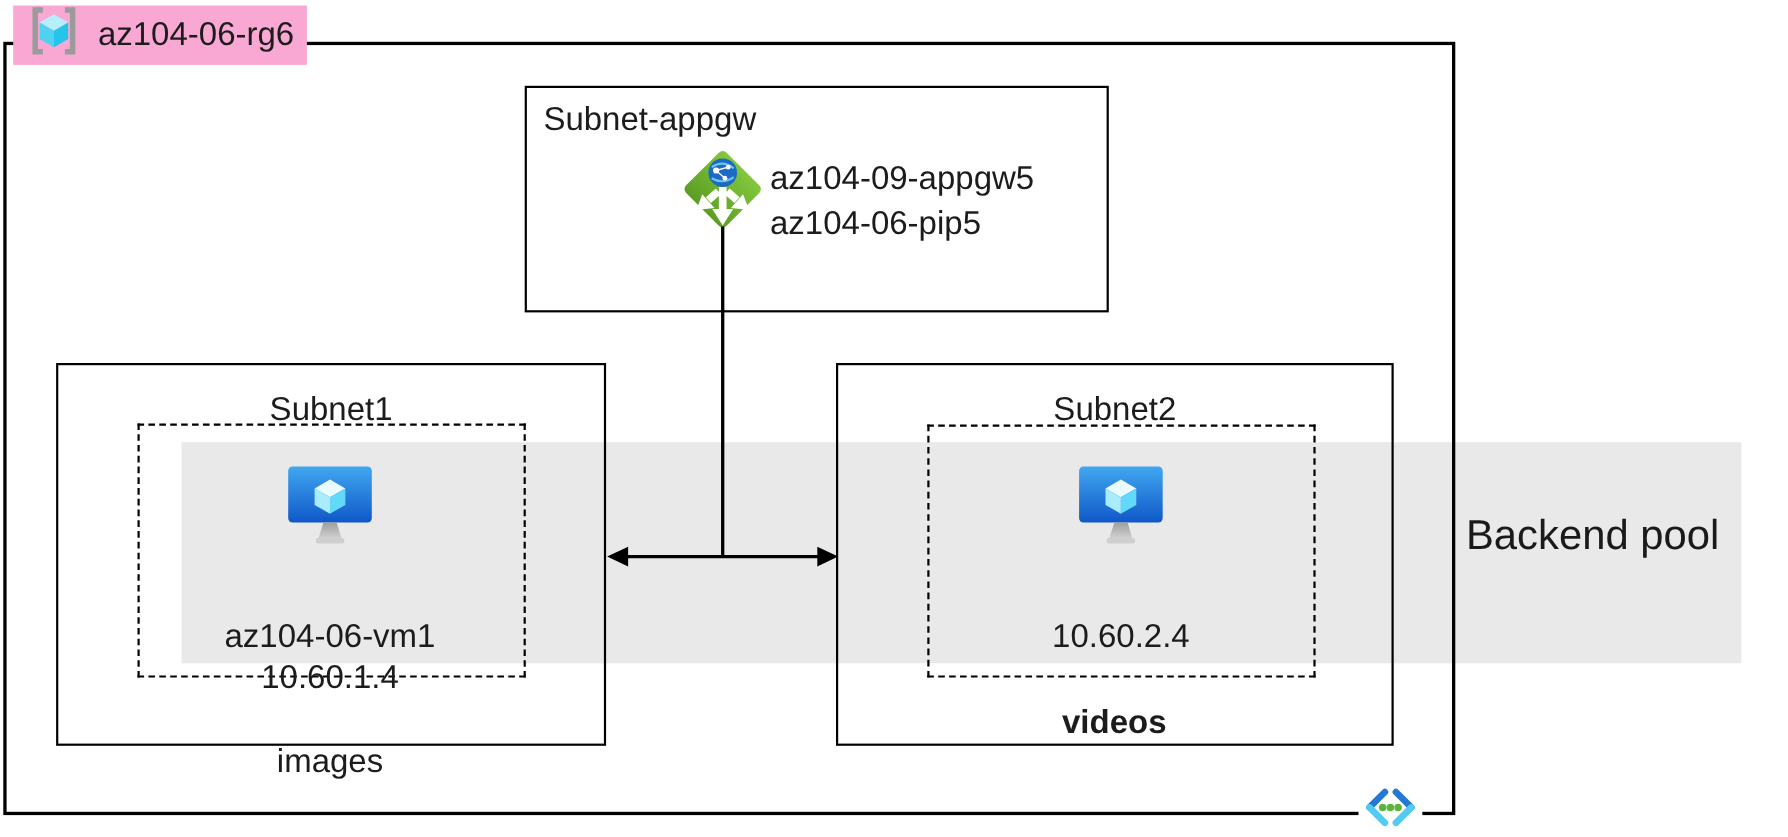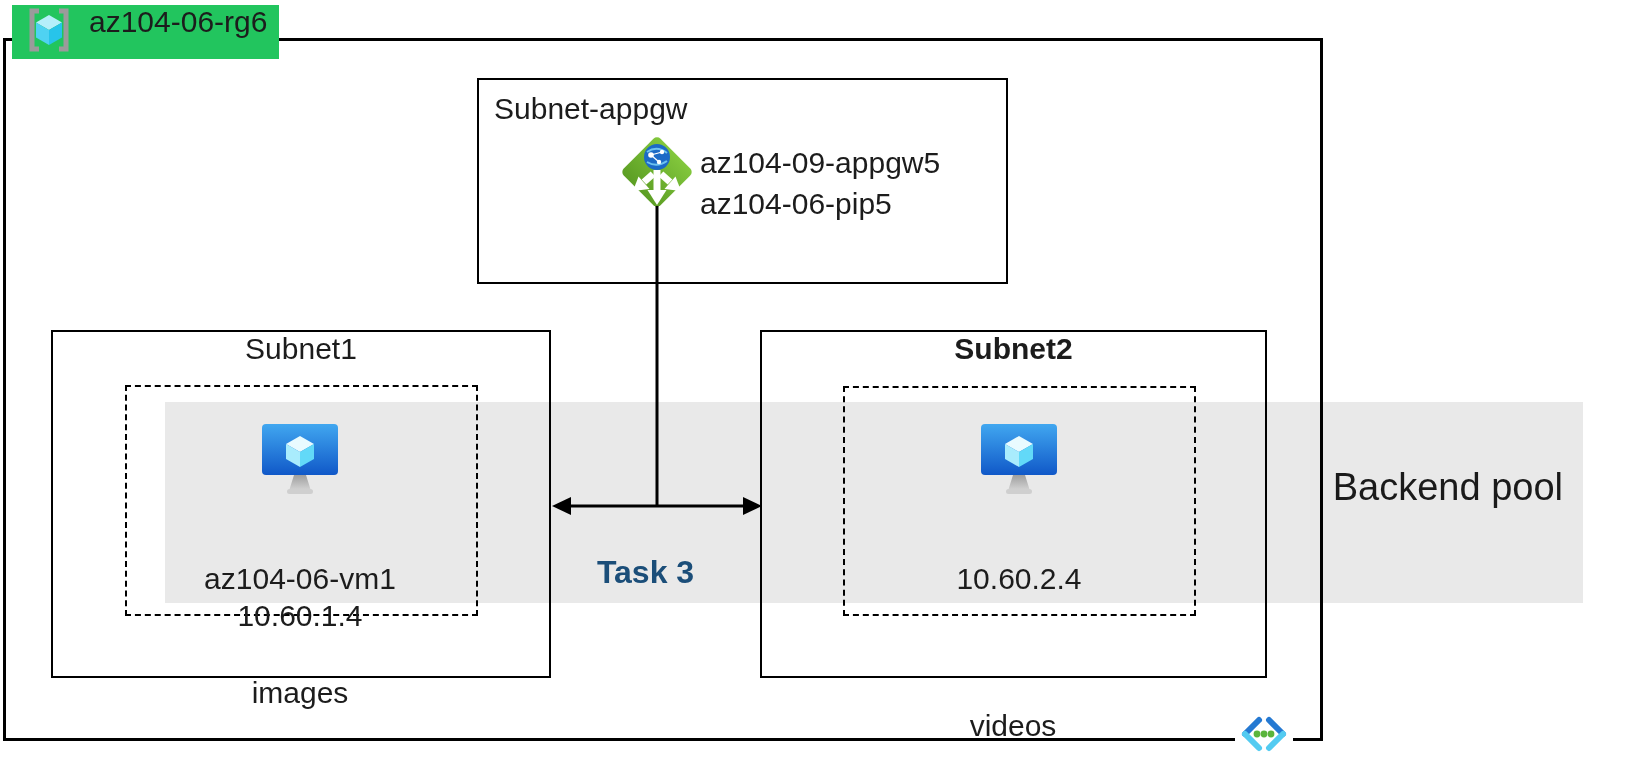--- a/index.html
+++ b/index.html
@@ -10,51 +10,51 @@
   .canvas *, .canvas{box-sizing:border-box;}
   .abs{position:absolute;}
 
   
   .band{left:165px;top:402px;width:1418px;height:201px;background:#e9e9e9;z-index:0;}
   .backend-label{left:1301px;top:466px;width:262px;text-align:right;
     font-size:38px;color:#1a1a1a;z-index:1;white-space:nowrap;}
 
   
   .rg-box{left:3px;top:38px;width:1320px;height:703px;border:3px solid #000;z-index:1;}
-  .rg-header{left:12px;top:5px;height:54px;display:flex;align-items:flex-start;gap:15px;
-    background:#22c55e;padding:0 12px;z-index:4;font-size:30px;}
+  .rg-header{left:12px;top:5px;height:54px;display:flex;align-items:center;gap:15px;
+    background:#f9a8d4;padding:0 12px;z-index:4;font-size:30px;}
 
   
   .appgw-box{left:477px;top:78px;width:531px;height:206px;border:2.5px solid #000;z-index:1;}
   .appgw-title{padding:12px 0 0 15px;font-size:30px;}
   .appgw-icon{left:617px;top:132px;z-index:2;}
   .appgw-labels{left:700px;top:142px;font-size:30px;line-height:41px;z-index:2;white-space:nowrap;}
 
   
   .connectors{left:540px;top:200px;z-index:2;}
 
   .task-label{left:528px;top:554px;width:235px;text-align:center;
     font-size:32px;font-weight:bold;color:#1b4e79;z-index:2;}
 
   
   .subnet{border:2.5px solid #000;z-index:1;}
   .subnet1{left:51px;top:330px;width:500px;height:348px;}
-  .subnet2{left:760px;top:330px;width:507px;height:348px;font-weight:bold;}
-  .subnet-title{text-align:center;padding-top:0;font-size:30px;}
+  .subnet2{left:760px;top:330px;width:507px;height:348px;}
+  .subnet-title{text-align:center;padding-top:24px;font-size:30px;}
   .dashed{border:2.5px dashed #000;z-index:1;}
   .dashed1{left:125px;top:385px;width:353px;height:231px;}
   .dashed2{left:843px;top:386px;width:353px;height:230px;}
   .vm-icon1{left:261px;top:423px;z-index:2;}
   .vm-icon2{left:980px;top:423px;z-index:2;}
   .vm-text{width:300px;text-align:center;font-size:30px;line-height:37px;z-index:2;margin-top:43px;}
   .vm-text1{left:150px;top:517px;}
   .vm-text2{left:869px;top:517px;}
   .store-label{width:300px;text-align:center;font-size:30px;z-index:2;margin-top:46px;}
   .store-label1{left:150px;top:630px;}
-  .store-label2{left:863px;top:663px;}
+  .store-label2{left:863px;top:594px;font-weight:bold;}
 
   .vnet-wrap{left:1235px;top:712px;background:#fff;padding:3px 5px;z-index:5;}
 </style>
 </head>
 <body>
 
 <div class="canvas">
 
   <div class="abs band"></div>
   <div class="abs backend-label">Backend pool</div>
@@ -106,21 +106,20 @@
     <div>az104-06-pip5</div>
   </div>
 
   <svg class="abs connectors" width="240" height="320" viewBox="0 0 240 320">
     <line x1="117" y1="6" x2="117" y2="306" stroke="#000" stroke-width="3"></line>
     <line x1="26" y1="306" x2="214" y2="306" stroke="#000" stroke-width="3"></line>
     <polygon points="12,306 31,297 31,315" fill="#000"></polygon>
     <polygon points="222,306 203,297 203,315" fill="#000"></polygon>
   </svg>
 
-  <div class="abs task-label">Task 3</div>
 
   <div class="abs subnet subnet1">
     <div class="subnet-title">Subnet1</div>
   </div>
   <div class="abs dashed dashed1"></div>
   <span class="abs vm-icon1">
     <svg width="78" height="74" viewBox="0 0 78 74">
       <defs>
         <linearGradient id="vmg1" x1="0" y1="0" x2="0" y2="1">
           <stop offset="0" stop-color="#41a7f0"></stop>

